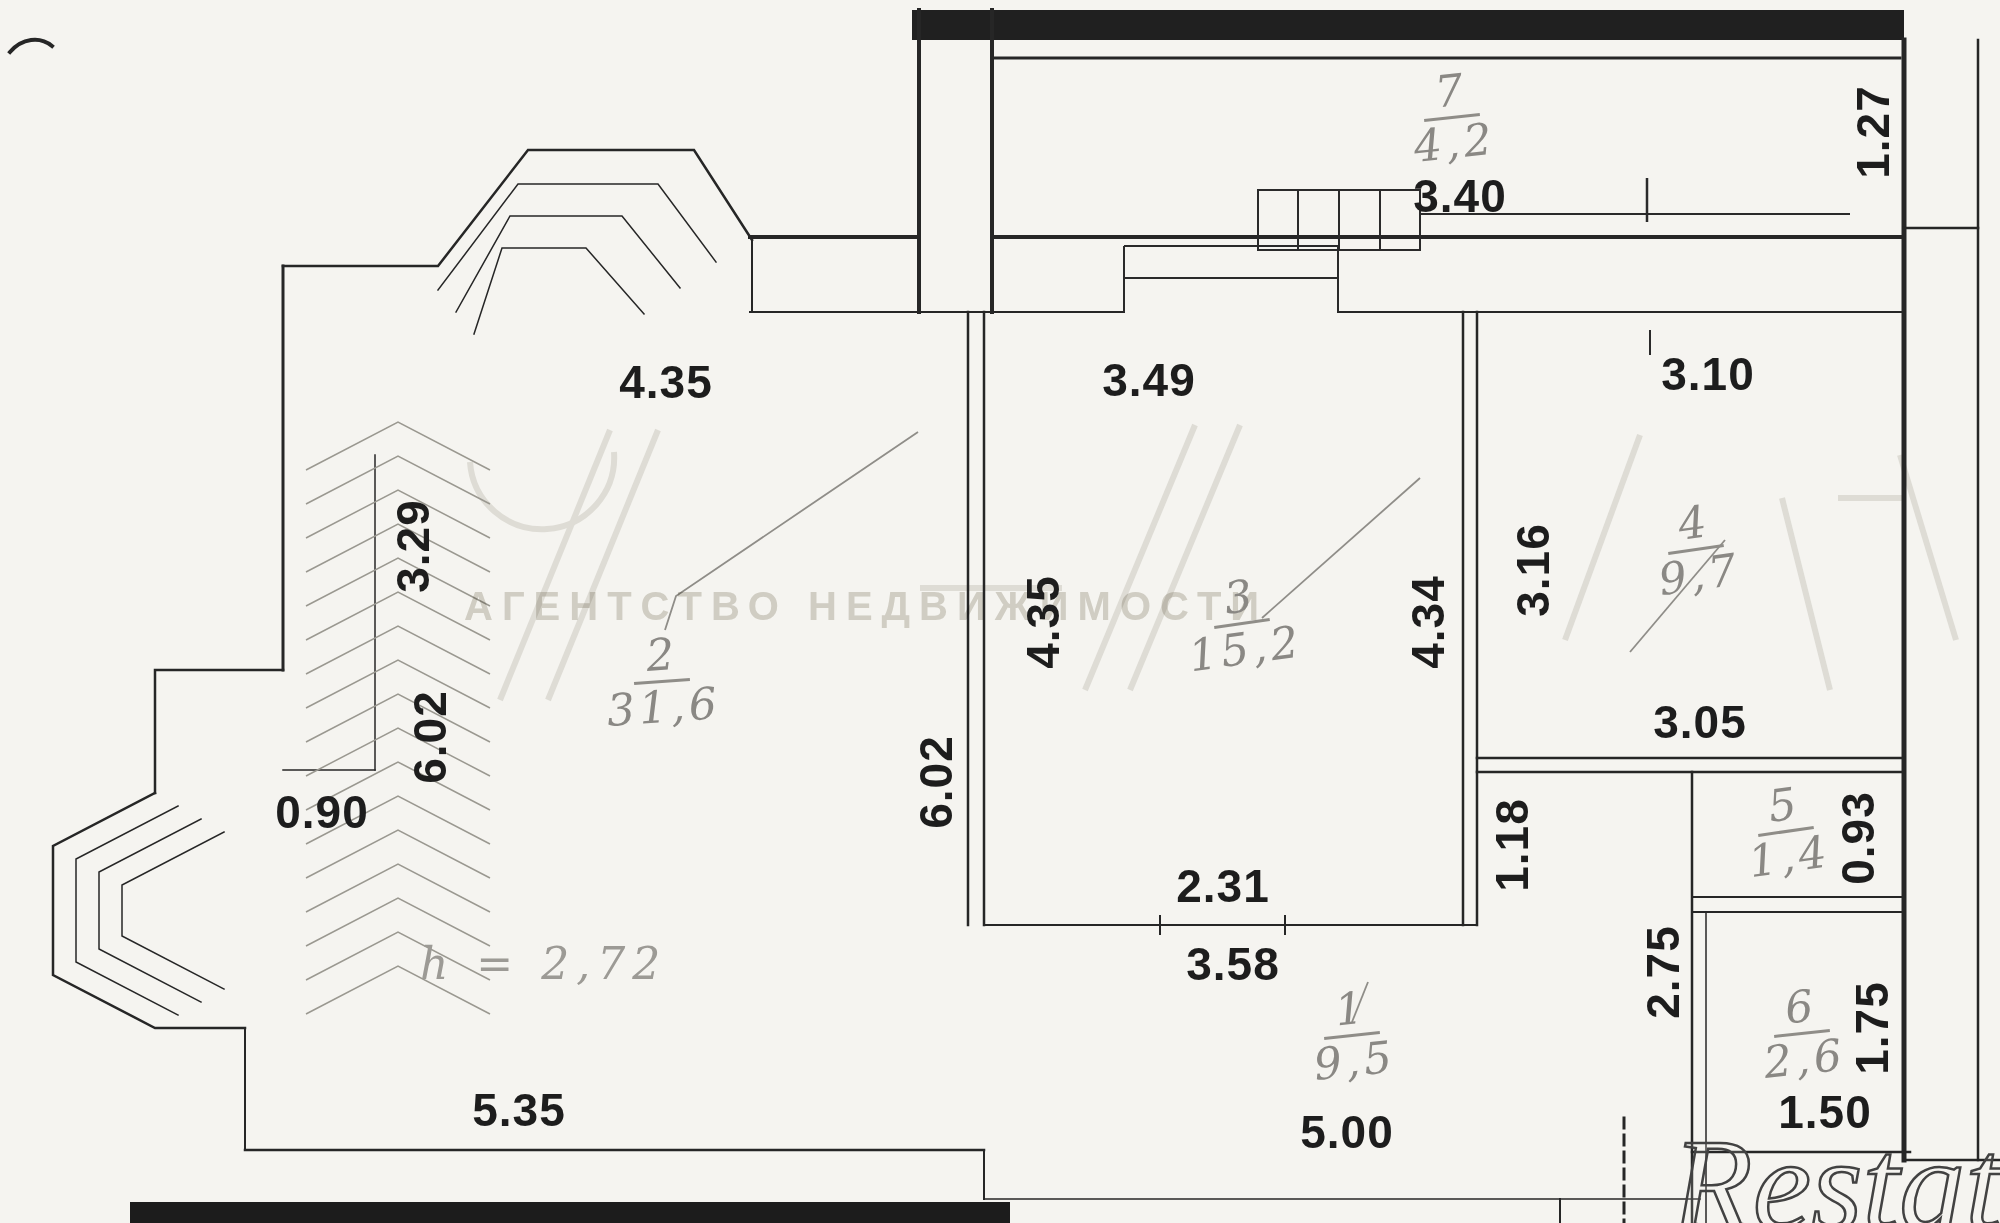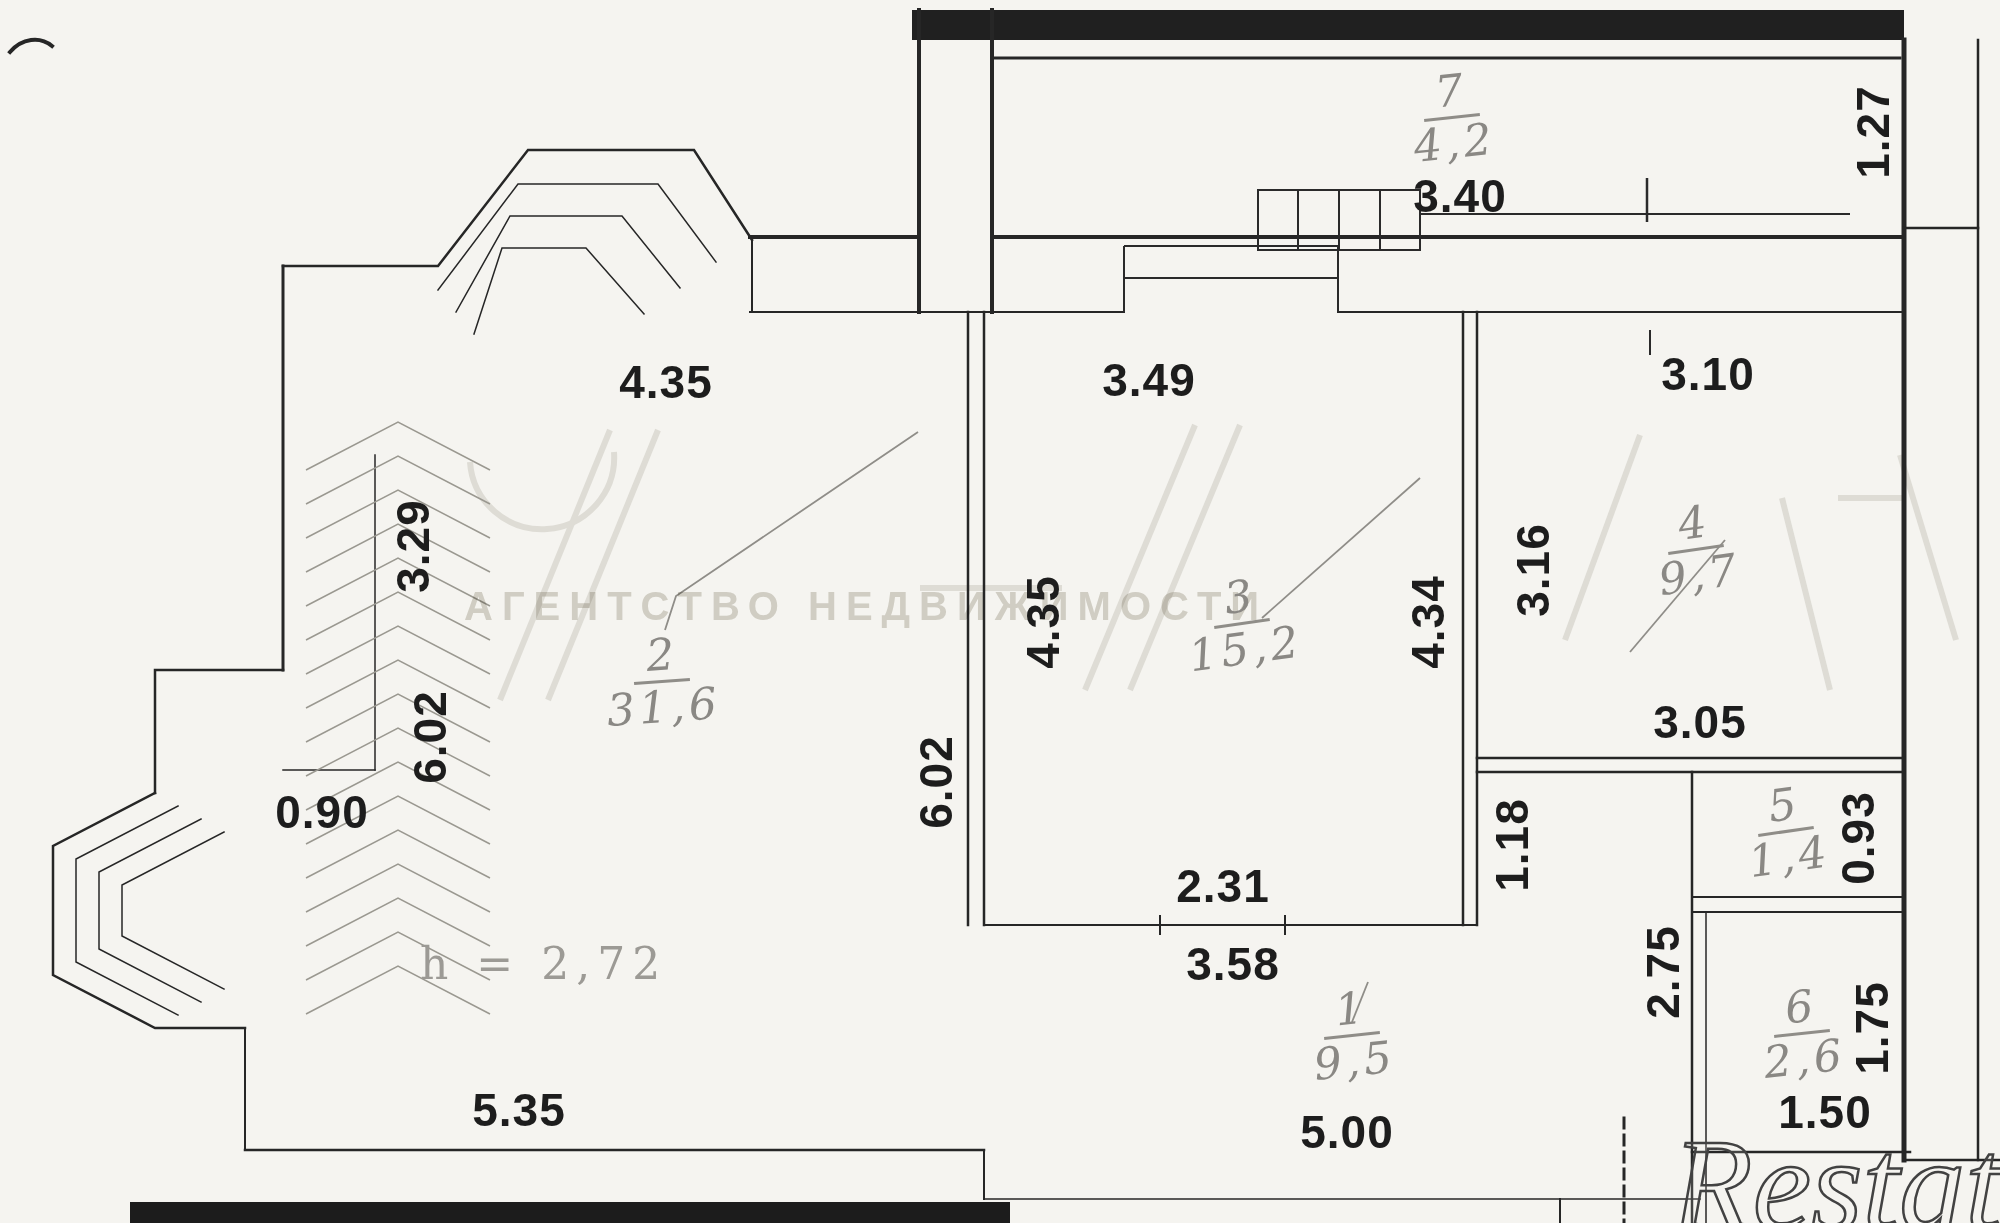--- a/index.html
+++ b/index.html
@@ -21,21 +21,21 @@
   .room-label{
     position:absolute;width:120px;display:flex;flex-direction:column;align-items:center;
     font-family:"DejaVu Serif", serif;font-style:italic;color:#8a8884;
   }
   .room-label .num{
     font-size:44px;line-height:46px;padding:0 14px 2px 14px;
     border-bottom:3px solid #8f8d88;
   }
   .room-label .den{font-size:44px;line-height:48px;letter-spacing:4px;}
   .hnote{
-    position:absolute;font-family:"DejaVu Serif", serif;
+    position:absolute;font-family:"DejaVu Serif", serif;font-style:italic;
     font-size:44px;color:#9c9a95;letter-spacing:7px;white-space:nowrap;
   }
   .wm-agency{
     position:absolute;left:464px;top:584px;
     font-size:40px;font-weight:700;letter-spacing:9px;color:#d9d7d0;
     white-space:nowrap;mix-blend-mode:multiply;
   }
   .wm-brand{
     position:absolute;left:1672px;top:1108px;
     font-family:"Liberation Serif", serif;font-style:italic;

